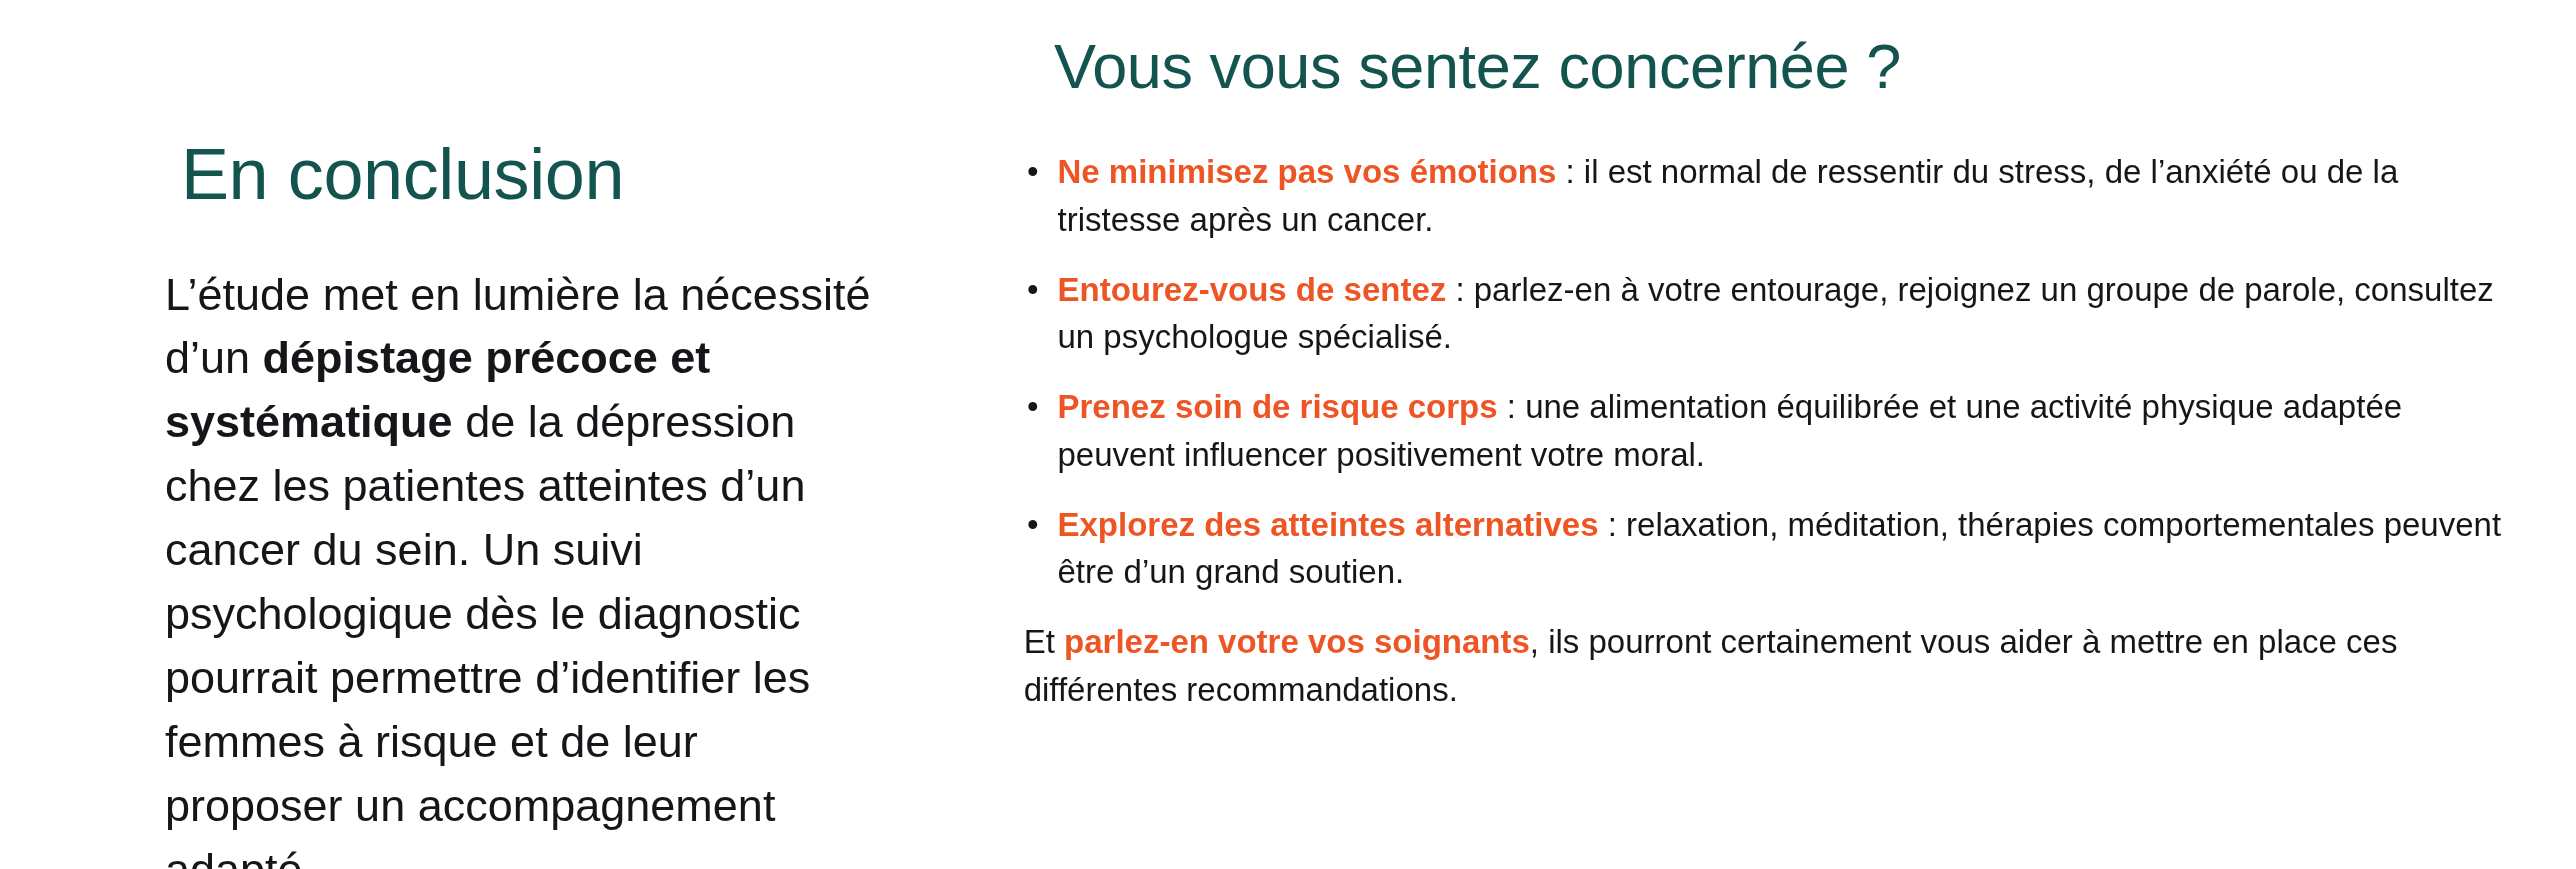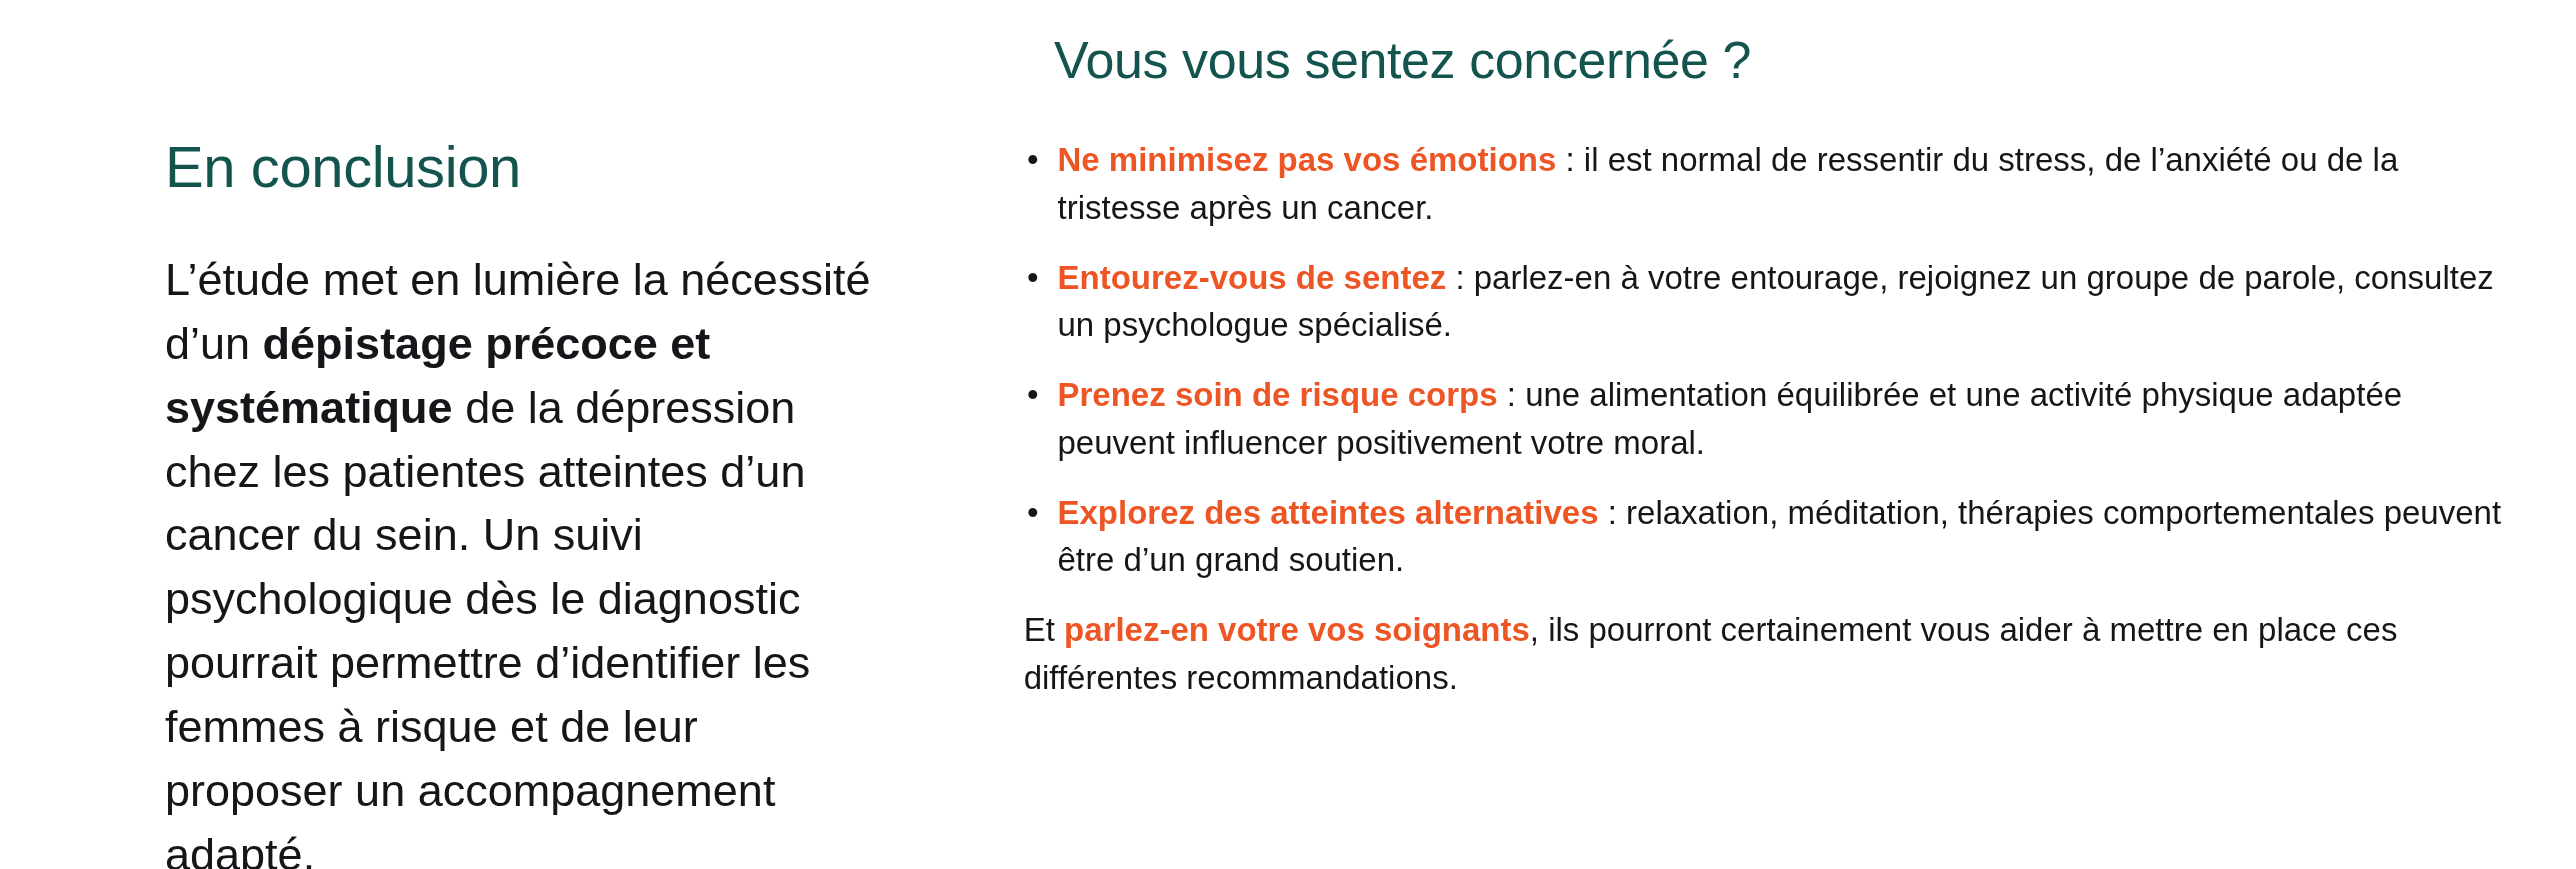--- a/index.html
+++ b/index.html
@@ -25,47 +25,47 @@
   }
 
   
   .left-col {
     width: 1006px;
     padding-left: 165px;
     padding-top: 137px;
     box-sizing: border-box;
   }
   .left-title {
-    font-size: 58px;
+    font-size: 72px;
     line-height: 1.05;
     font-weight: 400;
     color: #14544f;
     letter-spacing: -0.4px;
-    margin: 0 0 50px 0;
+    margin: 0 0 50px 16px;
   }
   .left-body {
     font-size: 45px;
     line-height: 1.42;
     color: #16161a;
     max-width: 708px;
     margin: 0;
   }
   .left-body b {
     font-weight: 700;
   }
 
   
   .right-col {
     width: 1570px;
     padding-top: 32px;
     padding-right: 48px;
     box-sizing: border-box;
   }
   .right-title {
-    font-size: 52px;
+    font-size: 63px;
     line-height: 1.1;
     font-weight: 400;
     color: #14544f;
     letter-spacing: -0.4px;
     margin: 0 0 47px 0;
     padding-left: 48px;
     white-space: nowrap;
   }
   .bullet-list {
     list-style: none;

